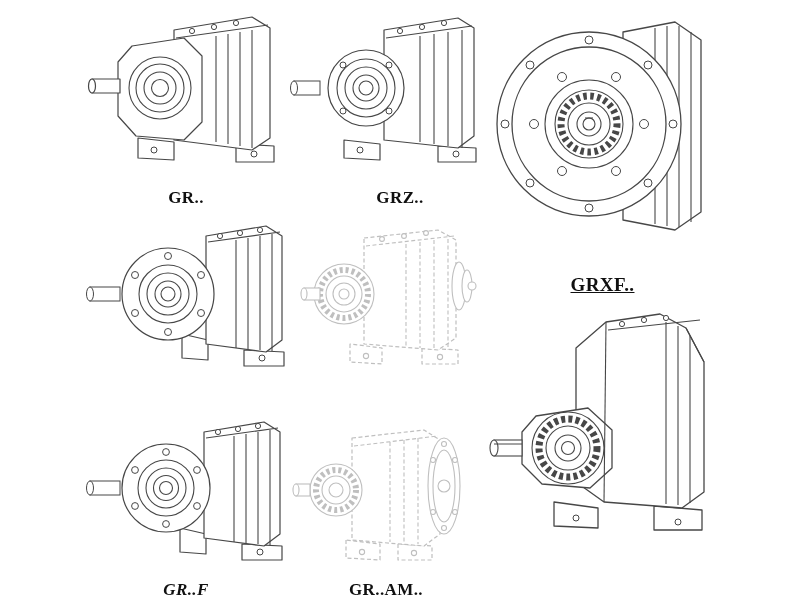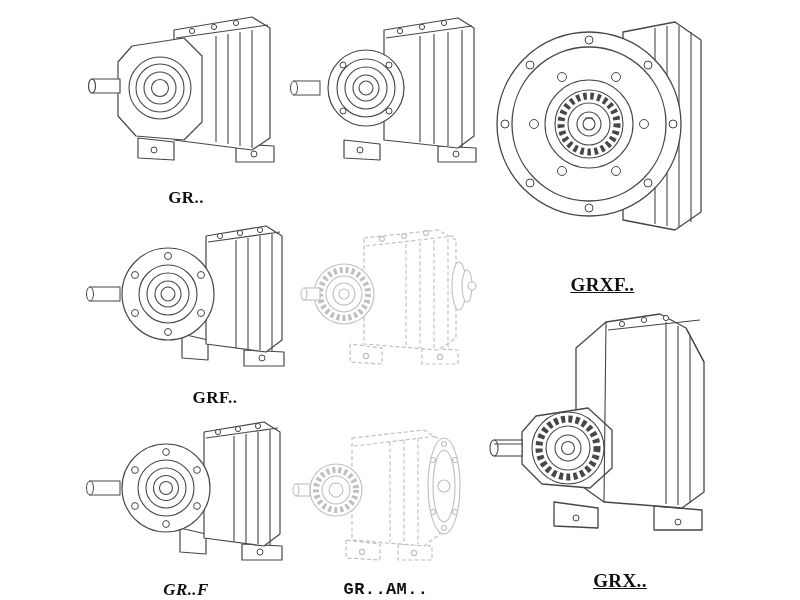--- a/index.html
+++ b/index.html
@@ -76,20 +76,21 @@
         <circle cx="55" cy="65" r="3"></circle>
         <circle cx="55" cy="111" r="3"></circle>
         <circle cx="101" cy="111" r="3"></circle>
         <circle cx="112" cy="31" r="2.6"></circle>
         <circle cx="134" cy="27" r="2.6"></circle>
         <circle cx="156" cy="23" r="2.6"></circle>
         <circle cx="72" cy="150" r="3"></circle>
         <circle cx="168" cy="154" r="3"></circle>
       </g>
     </svg>
+    <div class="fig-label" style="left:12px;top:188px;width:200px;">GRZ..</div>
   </div>
 
   <div class="cell" style="left:495px;top:0px;">
     <svg width="215" height="265" viewBox="0 0 215 265">
       <g fill="#ffffff" class="solid" stroke-width="1.3" stroke-linejoin="round">
         <polygon points="128,32 180,22 206,40 206,212 180,230 128,220"></polygon>
       </g>
       <g fill="none" class="solid" stroke-width="1.1">
         <line x1="160" y1="28" x2="160" y2="224"></line>
         <line x1="172" y1="26" x2="172" y2="226"></line>
@@ -158,21 +159,20 @@
         <circle cx="49" cy="67" r="3.5"></circle>
         <circle cx="115" cy="67" r="3.5"></circle>
         <circle cx="49" cy="105" r="3.5"></circle>
         <circle cx="115" cy="105" r="3.5"></circle>
         <circle cx="134" cy="28" r="2.6"></circle>
         <circle cx="154" cy="25" r="2.6"></circle>
         <circle cx="174" cy="22" r="2.6"></circle>
         <circle cx="176" cy="150" r="3"></circle>
       </g>
     </svg>
-    <div class="fig-label" style="left:24px;top:180px;width:210px;">GRF..</div>
   </div>
 
   <div class="cell" style="left:286px;top:210px;">
     <svg width="210" height="180" viewBox="0 0 210 180">
       <g fill="#ffffff" class="faint" stroke-width="1.2" stroke-linejoin="round" stroke-dasharray="4 2.5">
         <polygon points="64,134 64,152 96,154 96,138"></polygon>
         <polygon points="136,138 136,154 172,154 172,140"></polygon>
         <polygon points="78,28 152,20 170,30 170,128 152,140 78,134"></polygon>
       </g>
       <g fill="none" class="faint" stroke-width="1.1" stroke-dasharray="4 2.5">
@@ -273,21 +273,21 @@
         <circle cx="158" cy="36" r="2.5"></circle>
         <circle cx="158" cy="120" r="2.5"></circle>
         <circle cx="147" cy="52" r="2.5"></circle>
         <circle cx="169" cy="52" r="2.5"></circle>
         <circle cx="147" cy="104" r="2.5"></circle>
         <circle cx="169" cy="104" r="2.5"></circle>
         <circle cx="76" cy="144" r="2.6"></circle>
         <circle cx="128" cy="145" r="2.6"></circle>
       </g>
     </svg>
-    <div class="fig-label" style="left:0px;top:172px;width:200px;font-family:Liberation Mono, monospace;">GR..AM..</div>
+    <div class="fig-label" style="left:0px;top:172px;width:200px;">GR..AM..</div>
   </div>
 
   <div class="cell" style="left:488px;top:296px;">
     <svg width="250" height="262" viewBox="0 0 250 262">
       <g fill="#ffffff" class="solid" stroke-width="1.3" stroke-linejoin="round">
         <polygon points="66,206 66,230 110,232 110,212"></polygon>
         <polygon points="166,210 166,234 214,234 214,214"></polygon>
         <polygon points="118,26 172,18 198,32 216,66 216,196 194,212 116,206 88,186 88,52"></polygon>
         <polygon points="48,120 100,112 124,134 124,172 102,192 54,188 34,168 34,136"></polygon>
       </g>
@@ -314,16 +314,15 @@
         <line x1="6" y1="148" x2="34" y2="148"></line>
       </g>
       <g fill="#ffffff" class="solid" stroke-width="1">
         <circle cx="134" cy="28" r="2.6"></circle>
         <circle cx="156" cy="24" r="2.6"></circle>
         <circle cx="178" cy="22" r="2.6"></circle>
         <circle cx="88" cy="222" r="3"></circle>
         <circle cx="190" cy="226" r="3"></circle>
       </g>
     </svg>
-    <div class="fig-label big" style="left:22px;top:274px;width:220px;">GRX..</div>
   </div>
 
 </div>
 
 </body></html>

